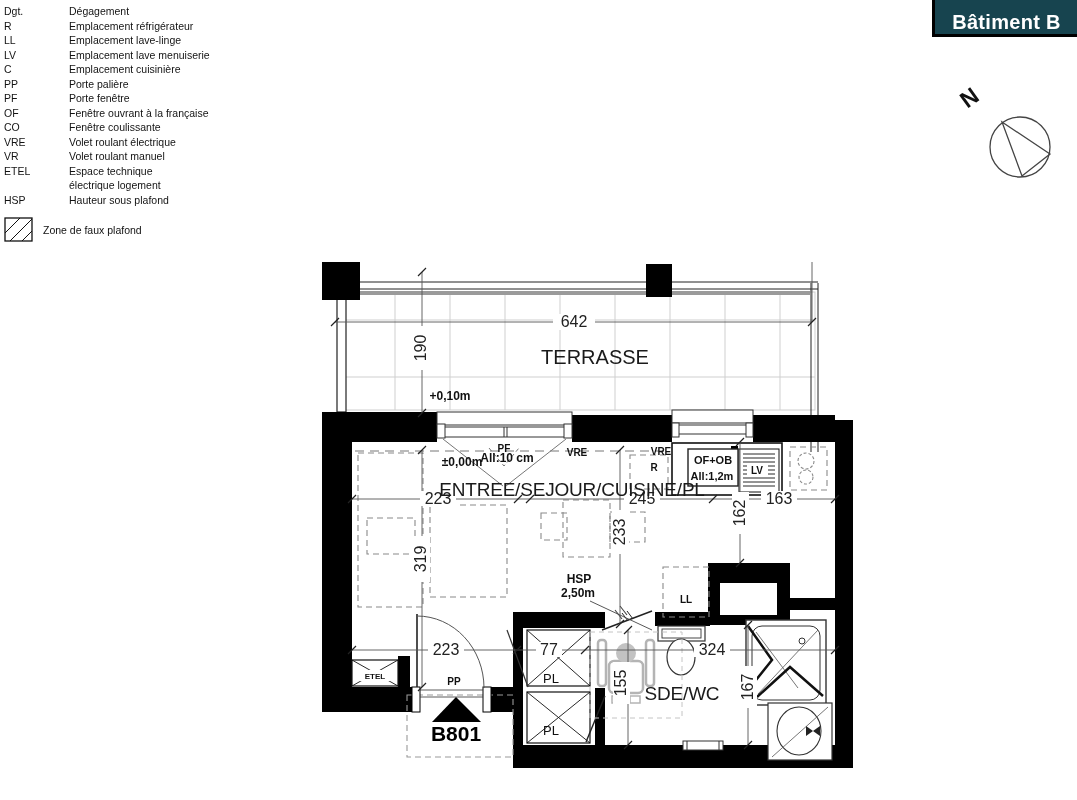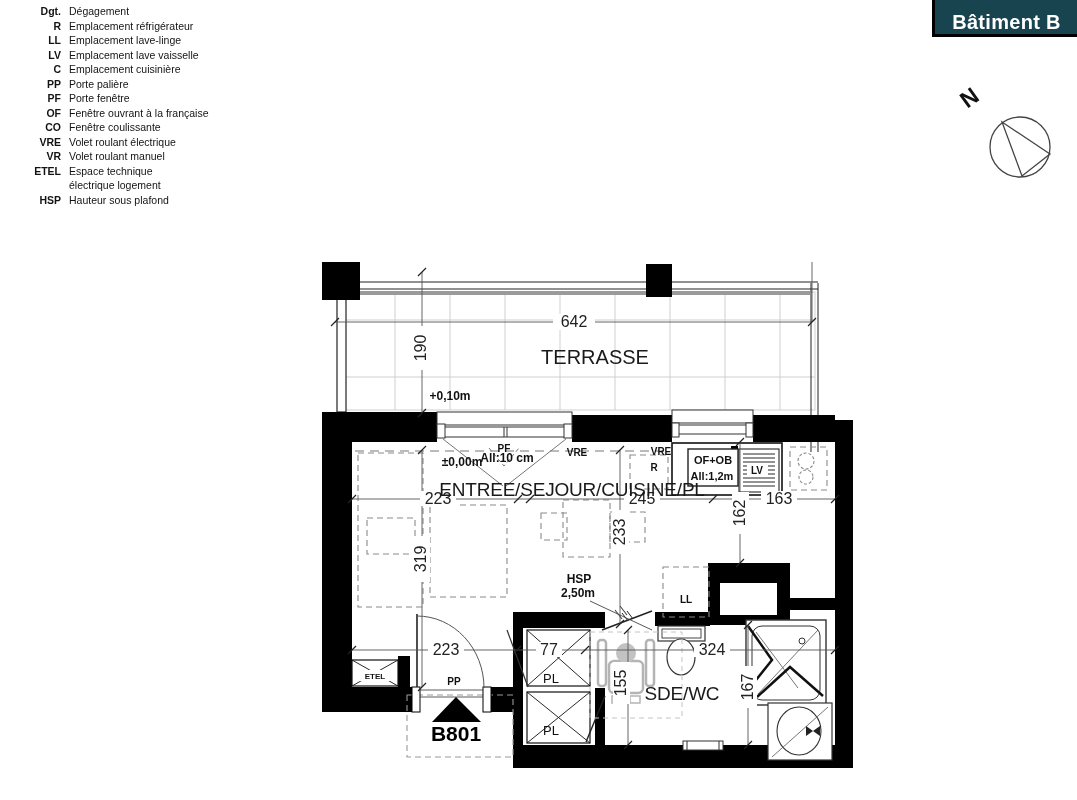--- a/index.html
+++ b/index.html
@@ -1,20 +1,20 @@
 <!DOCTYPE html>
 <html><head>
 <meta charset="utf-8">
 <style>
   html,body{margin:0;padding:0;}
   body{width:1077px;height:800px;position:relative;background:#fff;overflow:hidden;
        font-family:"Liberation Sans",sans-serif;color:#111;}
   .legend{position:absolute;top:4px;left:4px;width:260px;}
   .lrow{display:flex;font-size:10.5px;line-height:14.5px;color:#131313;}
-  .lrow .abbr{width:57px;font-weight:700;text-align:right;}
+  .lrow .abbr{width:57px;font-weight:400;}
   .lrow .lbl{white-space:pre-line;margin-left:8px;}
   .hatchrow{display:flex;align-items:center;gap:9px;margin-top:10px;font-size:10.5px;}
   .banner{position:absolute;left:932px;top:0;width:143px;height:34px;background:#17444f;
           border-left:3px solid #000;border-bottom:3px solid #000;color:#fff;
           display:flex;align-items:flex-end;justify-content:center;
           font-size:20px;font-weight:600;letter-spacing:.3px;}
   svg.plan{position:absolute;left:0;top:0;}
   
   text{font-family:"Liberation Sans",sans-serif;}
   .t-dim{font-size:16px;fill:#222;}
@@ -39,21 +39,21 @@
   <div class="lrow">
       <span class="abbr">R</span>
       <span class="lbl">Emplacement réfrigérateur</span>
     </div>
   <div class="lrow">
       <span class="abbr">LL</span>
       <span class="lbl">Emplacement lave-linge</span>
     </div>
   <div class="lrow">
       <span class="abbr">LV</span>
-      <span class="lbl">Emplacement lave vaisselle</span>
+      <span class="lbl">Emplacement lave menuiserie</span>
     </div>
   <div class="lrow">
       <span class="abbr">C</span>
       <span class="lbl">Emplacement cuisinière</span>
     </div>
   <div class="lrow">
       <span class="abbr">PP</span>
       <span class="lbl">Porte palière</span>
     </div>
   <div class="lrow">
@@ -78,20 +78,27 @@
     </div>
   <div class="lrow">
       <span class="abbr">ETEL</span>
       <span class="lbl">Espace technique
 électrique logement</span>
     </div>
   <div class="lrow">
       <span class="abbr">HSP</span>
       <span class="lbl">Hauteur sous plafond</span>
     </div>
+  <div class="hatchrow">
+    <svg width="30" height="26">
+      <rect x="1" y="1" width="27" height="23" fill="#fff" stroke="#111" stroke-width="1.3"></rect>
+      <path d="M1 16 L16 1 M6 24 L28 2 M18 24 L28 14" stroke="#111" stroke-width="1"></path>
+    </svg>
+    <span>Zone de faux plafond</span>
+  </div>
 </div>
 
 <div class="banner">
   <span>Bâtiment B</span>
 </div>
 
 <svg class="plan" width="1077" height="800" viewBox="0 0 1077 800">
 
   <g stroke="#cfcfcf" stroke-width="1" fill="none">
     <rect x="340" y="292" width="475" height="118"></rect>

